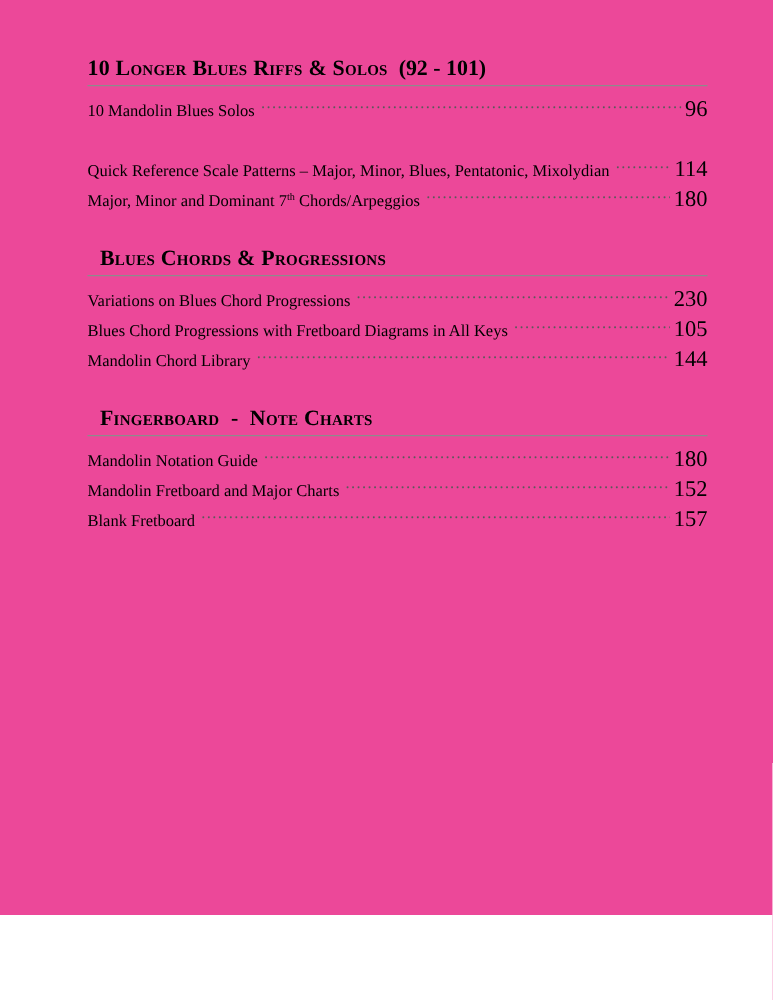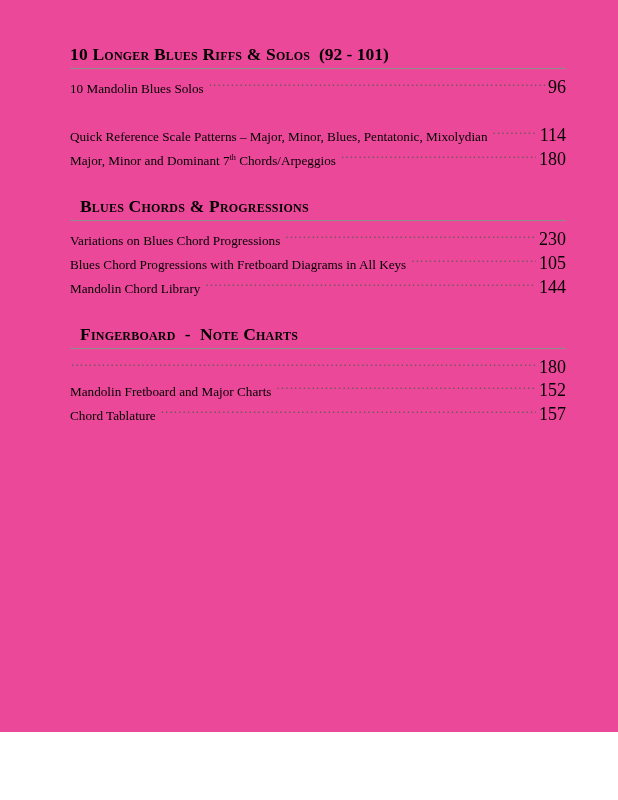--- a/index.html
+++ b/index.html
@@ -179,30 +179,31 @@
         </div>
       </div>
     </div>
 
     <div class="section indented">
       <div class="section-head">
         <span class="section-title">Fingerboard  -  Note Charts</span>
       </div>
       <div class="entries">
         <div class="entry">
+          <span class="entry-label">Mandolin Notation Guide </span>
           <span class="entry-leader"></span>
           <span class="entry-page">180</span>
         </div>
         <div class="entry">
           <span class="entry-label">Mandolin Fretboard and Major Charts</span>
           <span class="entry-leader"></span>
           <span class="entry-page">152</span>
         </div>
         <div class="entry">
-          <span class="entry-label">Chord Tablature</span>
+          <span class="entry-label">Blank Fretboard</span>
           <span class="entry-leader"></span>
           <span class="entry-page">157</span>
         </div>
       </div>
     </div>
 
   </div>
 </div>
 
 </body></html>

